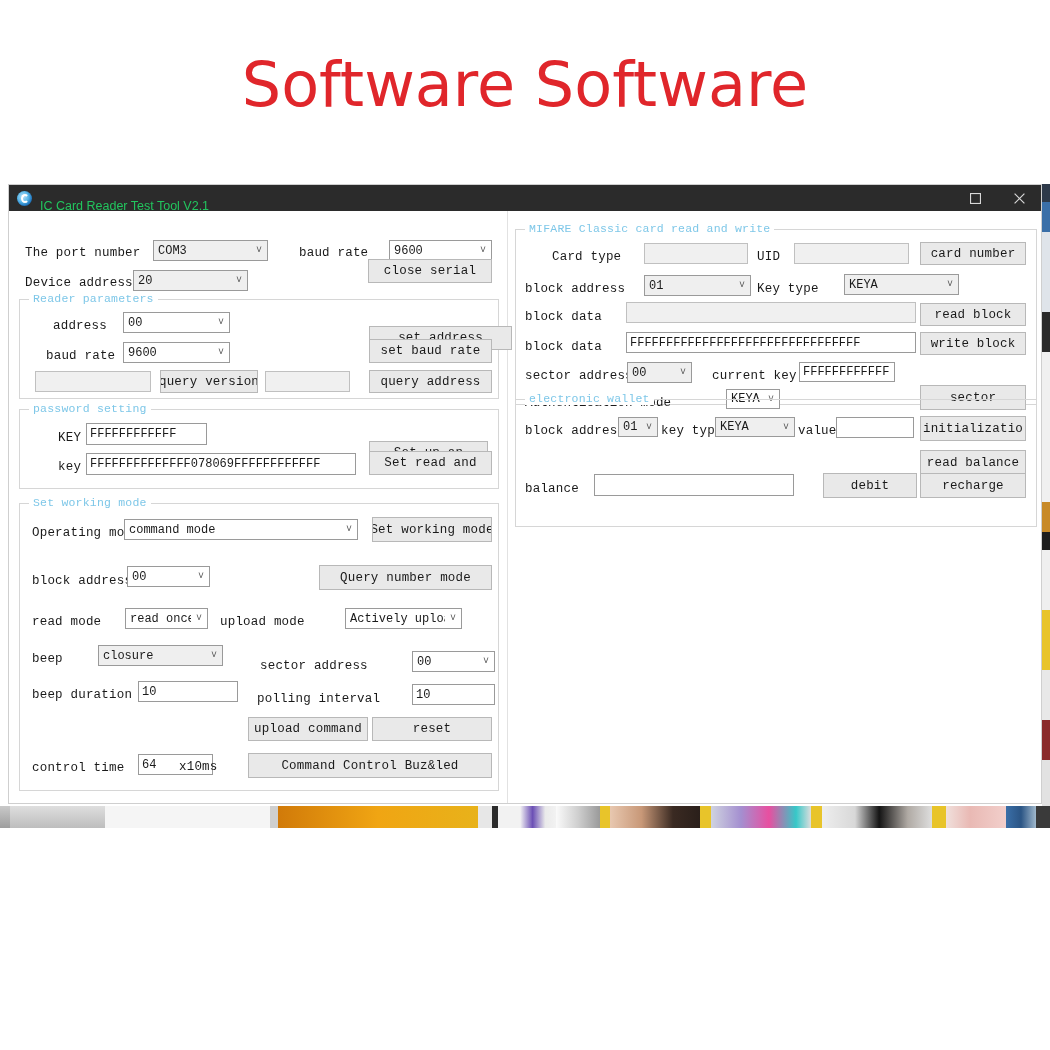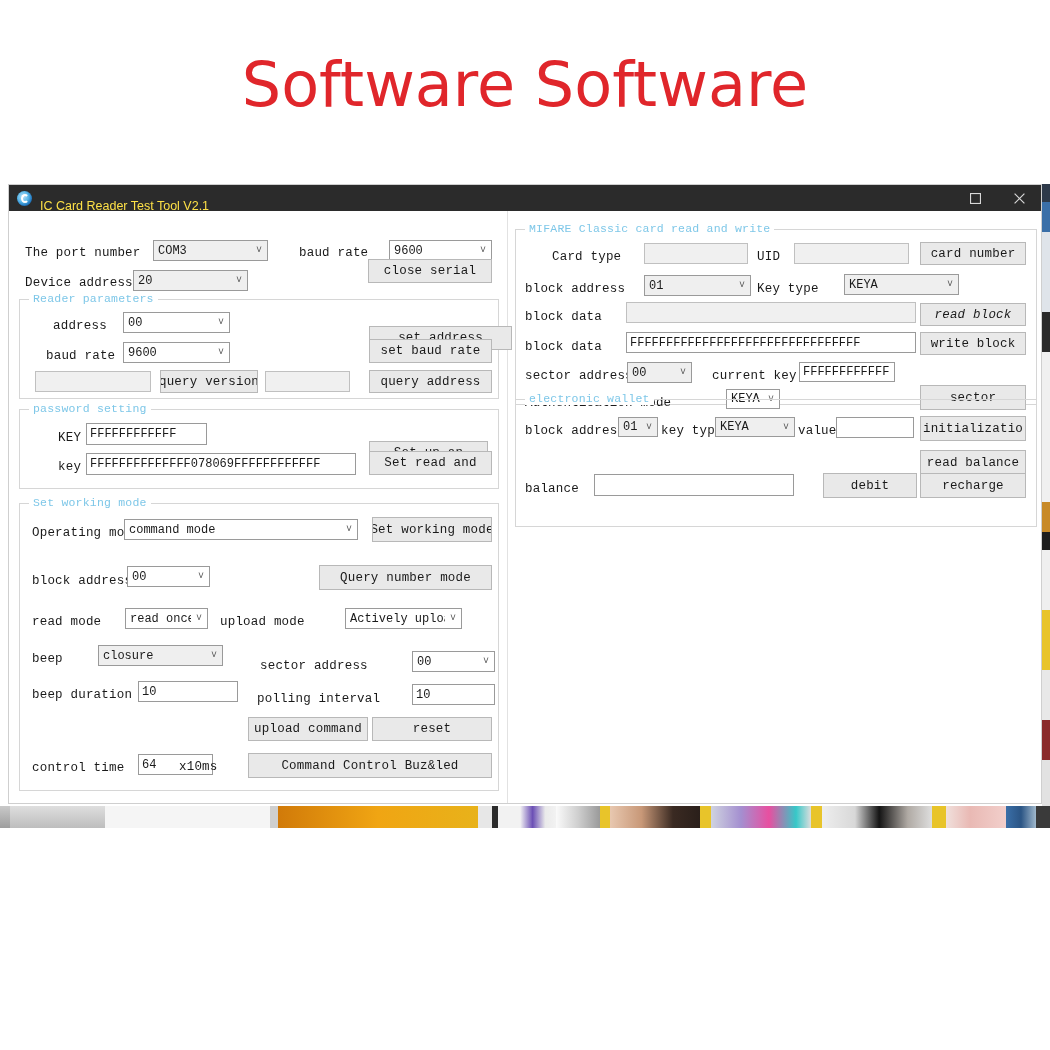--- a/index.html
+++ b/index.html
@@ -28,21 +28,21 @@
     width:15px;height:15px;margin-left:8px;border-radius:50%;
     background:radial-gradient(circle at 40% 38%,#bfe2f7 0%,#57b6e8 42%,#1f74bd 70%,#0d4a86 100%);
     position:relative;flex:0 0 auto;
   }
   .tb-icon::after{
     content:"";position:absolute;left:4px;top:3px;width:8px;height:9px;
     border:2px solid #ffffff;border-radius:50%;border-right-color:transparent;
     box-sizing:border-box;
   }
   .tb-title{
-    color:#fde047;font-size:12.5px;margin-left:8px;white-space:nowrap;
+    color:#22c55e;font-size:12.5px;margin-left:8px;white-space:nowrap;
     font-family:"Liberation Sans",sans-serif;
     margin-top:16px;
   }
   .tb-controls{position:absolute;right:0;top:0;height:26px;display:flex;}
   .tb-btn{width:44px;height:26px;display:flex;align-items:center;justify-content:center;}
   .tb-btn svg{display:block;}
   
   .client{position:absolute;left:0;top:26px;right:0;bottom:0;background:#fff;}
   .panel-left{position:absolute;left:2px;top:0px;width:494px;height:592px;}
   .panel-right{position:absolute;left:500px;top:0px;width:532px;height:592px;}
@@ -253,21 +253,21 @@
           <span class="carat">˅</span>
         </div>
         <div class="lbl" style="left:241px;top:52px;">Key type</div>
         <div class="combo" style="left:328px;top:44px;width:115px;height:21px;">
           <span class="cv">KEYA</span>
           <span class="carat">˅</span>
         </div>
 
         <div class="lbl" style="left:9px;top:80px;">block data</div>
         <div class="txtin ro" style="left:110px;top:72px;width:290px;height:21px;"></div>
-        <div class="btn" style="left:404px;top:73px;width:106px;height:23px;font-style:italic;">read block</div>
+        <div class="btn" style="left:404px;top:73px;width:106px;height:23px;">read block</div>
 
         <div class="lbl" style="left:9px;top:110px;">block data</div>
         <div class="txtin" style="left:110px;top:102px;width:290px;height:21px;">FFFFFFFFFFFFFFFFFFFFFFFFFFFFFFFF</div>
         <div class="btn" style="left:404px;top:102px;width:106px;height:23px;">write block</div>
 
         <div class="lbl" style="left:9px;top:139px;">sector address</div>
         <div class="combo" style="left:111px;top:132px;width:65px;height:21px;">
           <span class="cv">00</span>
           <span class="carat">˅</span>
         </div>

